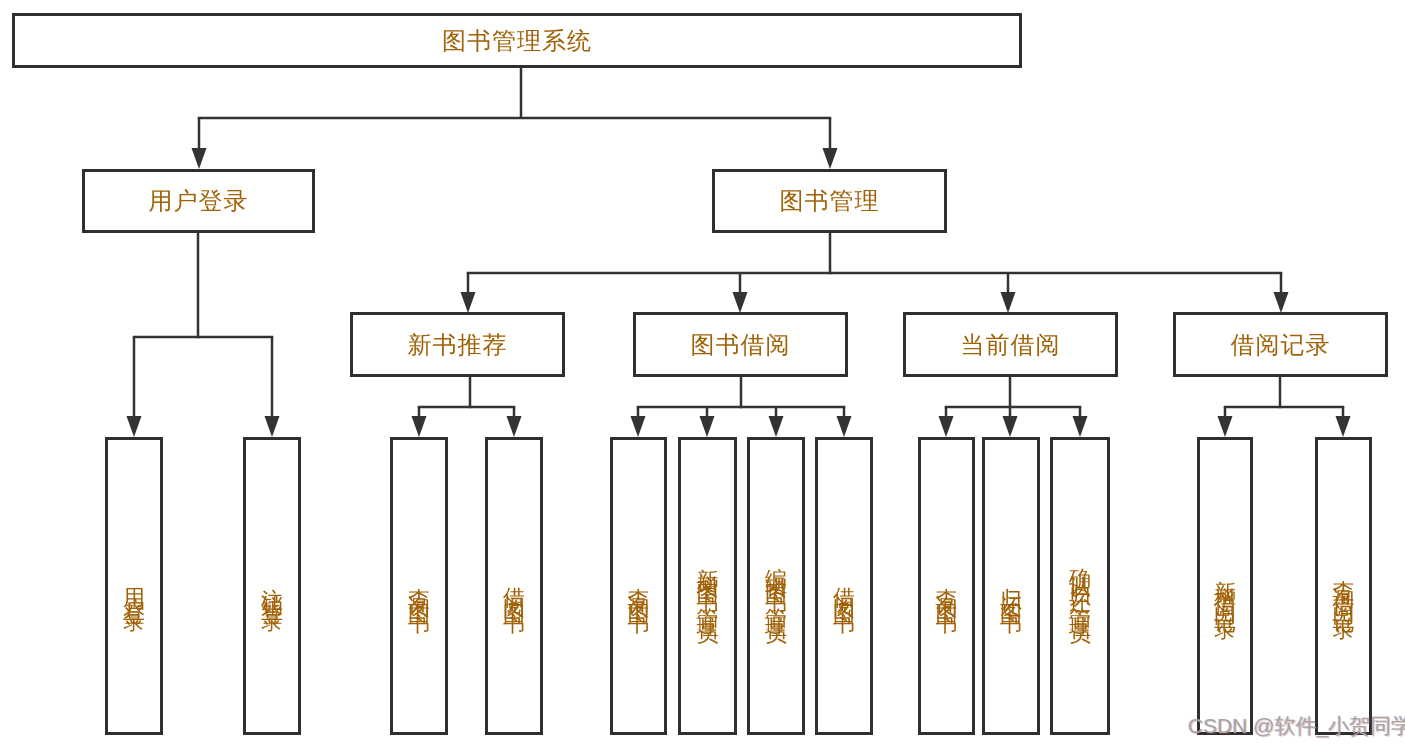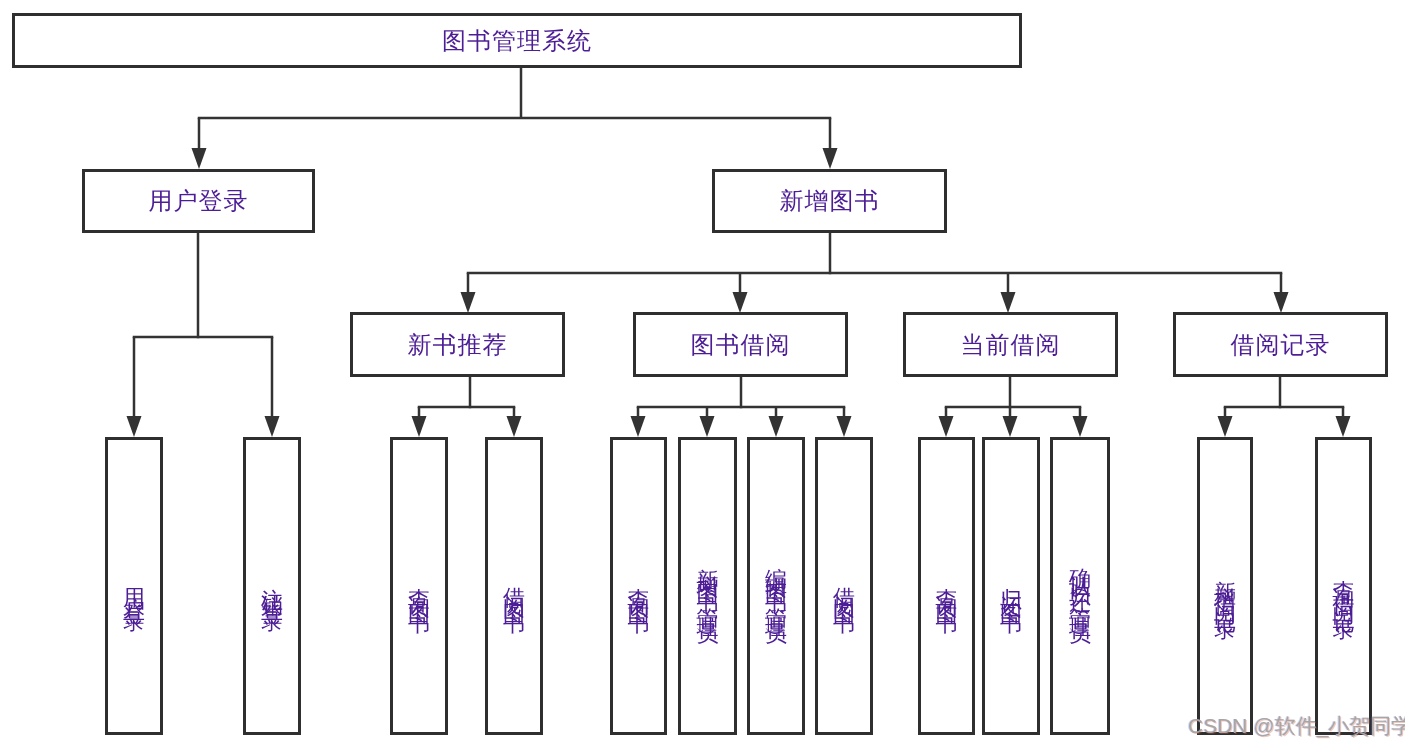--- a/index.html
+++ b/index.html
@@ -3,21 +3,21 @@
 <meta charset="utf-8">
 <style>
   html,body{margin:0;padding:0;background:#ffffff;}
   .stage{
     position:relative;width:1405px;height:747px;background:#ffffff;overflow:hidden;
     font-family:"Liberation Sans","DejaVu Sans",sans-serif;
   }
   .connectors{position:absolute;left:0;top:0;width:1405px;height:747px;pointer-events:none;}
   .node{
     position:absolute;box-sizing:border-box;border:3px solid #2f2f2f;background:#ffffff;
-    display:flex;align-items:center;justify-content:center;color:#4c1d95;
+    display:flex;align-items:center;justify-content:center;color:#a16207;
   }
   .h-node .label{font-size:24px;letter-spacing:1px;white-space:nowrap;}
   .v-node .label{
     writing-mode:vertical-rl;text-orientation:mixed;
     font-size:22px;letter-spacing:8px;line-height:1;white-space:nowrap;
   }
   .watermark{
     position:absolute;left:1188px;top:712px;z-index:5;
     font-size:21px;color:#a6a6a6;white-space:nowrap;
     text-shadow:1px 1px 0 rgba(214,98,70,0.35), -1px 0 0 rgba(110,125,220,0.30);
@@ -95,21 +95,21 @@
   </svg>
 
   <div class="node h-node" style="left:12px;top:13px;width:1010px;height:55px">
     <span class="label">图书管理系统</span>
   </div>
 
   <div class="node h-node" style="left:82px;top:169px;width:233px;height:64px">
     <span class="label">用户登录</span>
   </div>
   <div class="node h-node" style="left:712px;top:169px;width:235px;height:64px">
-    <span class="label">新增图书</span>
+    <span class="label">图书管理</span>
   </div>
 
   <div class="node h-node" style="left:350px;top:312px;width:215px;height:65px">
     <span class="label">新书推荐</span>
   </div>
   <div class="node h-node" style="left:903px;top:312px;width:215px;height:65px">
     <span class="label">当前借阅</span>
   </div>
   <div class="node h-node" style="left:633px;top:312px;width:215px;height:65px">
     <span class="label">图书借阅</span>

